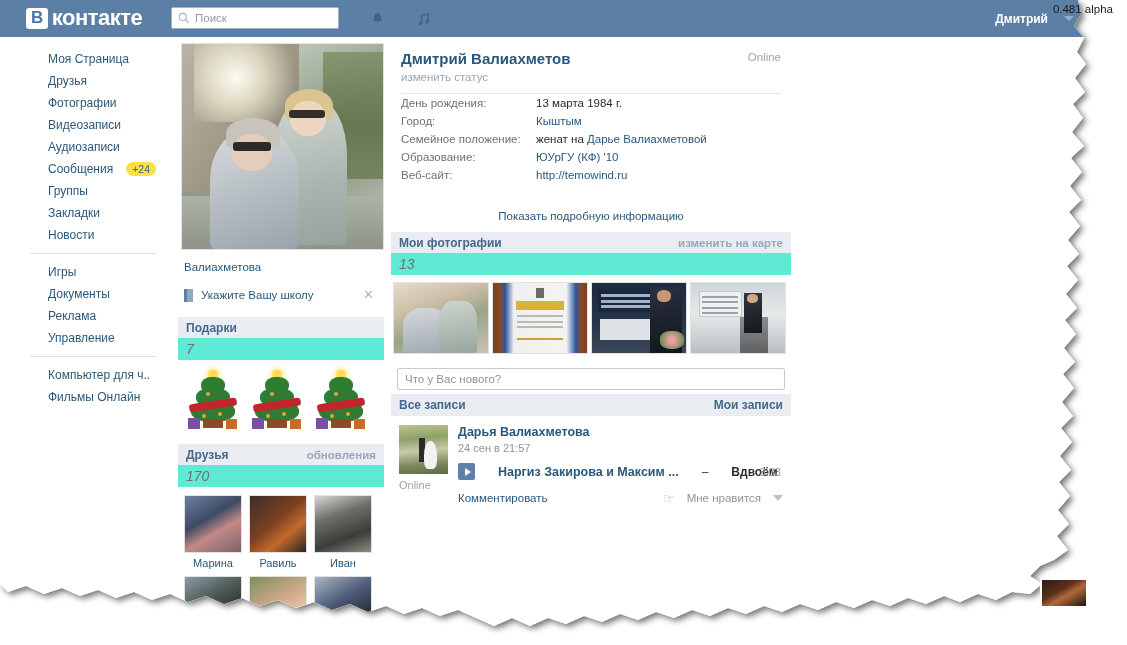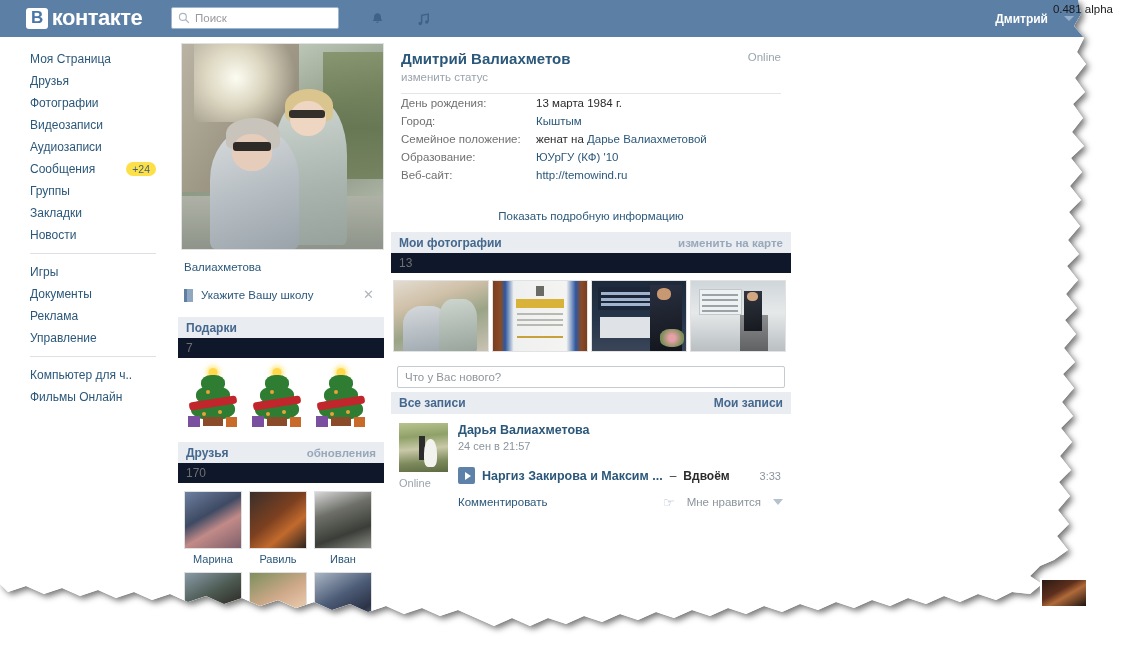--- a/index.html
+++ b/index.html
@@ -82,22 +82,22 @@
     font-size: 11.5px; color: #1a1a1a; font-family: "Liberation Sans", sans-serif;
     z-index: 40;
   }
 
   
   .content { position: absolute; left: 0; top: 37px; width: 1090px; height: 595px; }
 
   
   .nav { position: absolute; left: 0; top: 0; width: 178px; padding: 11px 0 0 0; }
   .nav a {
-    display: block; padding: 4px 0 4px 30px;
-    font-size: 12px; color: #2b587a; text-decoration: none; position: relative;
+    display: block; padding: 4px 0 4px 20px;
+    font-size: 12px; color: #2b587a; text-decoration: none; position: relative; margin-left: 28px;
   }
   .nav .badge {
     position: absolute; right: 22px; top: 4px;
     background: #fde047; color: #43617f; font-size: 10.5px;
     border-radius: 8px; padding: 1px 6px; font-weight: normal;
   }
   .nav hr { border: 0; border-top: 1px solid #dde1e6; margin: 7px 22px 7px 30px; }
 
   
   .colmid { position: absolute; left: 178px; top: 0; width: 206px; }
@@ -148,21 +148,21 @@
   .school .x { position:absolute; right:6px; top:4px; color:#b0b6bb; font-size:13px; cursor:pointer; }
 
   
   .block { margin-top: 10px; background:#fff; }
   .block-hd {
     background:#e9ecf0; height:21px; padding:0 8px;
     display:flex; align-items:center; justify-content:space-between;
     font-size:12px; font-weight:bold; color:#45688e;
   }
   .block-hd .act { font-size:11.5px; font-weight:bold; color:#98a8bb; cursor:pointer; }
-  .block-cnt { background:#0f172a; font-size:12px; color:#707070; padding:3px 8px; }
+  .block-cnt { background:#5eead4; font-size:14px; color:#707070; padding:3px 8px;font-style:italic; }
 
   .gift-row { display:flex; gap:6px; padding:8px 6px 4px 6px; }
   .tree { width:58px; height:62px; position:relative; }
   .tr-l { position:absolute; left:50%; transform:translateX(-50%); background:#2f7d32;
           border-radius:44% 44% 46% 46%; }
   .tr1 { top:9px; width:24px; height:17px; }
   .tr2 { top:20px; width:34px; height:19px; }
   .tr3 { top:33px; width:44px; height:21px; }
   .tr-star { position:absolute; left:50%; top:2px; transform:translateX(-50%);
              width:9px; height:9px; background:#ffd84d; border-radius:50%;
@@ -251,21 +251,21 @@
   .post-av .im { width:49px; height:49px;
      background: linear-gradient(175deg,#b9c48f 0%,#8fa168 28%,#c9c9a8 52%,#7d8a5c 78%,#5e6a42 100%);
      position:relative; overflow:hidden; }
   .post-av .gr { position:absolute; left:40%; top:26%; width:13%; height:50%; background:#2c2c2c; }
   .post-av .br { position:absolute; left:52%; top:32%; width:26%; height:58%;
      background:#f2f2ef; border-radius:50% 50% 30% 30%; }
   .post-av .on { font-size:11px; color:#9aa4ad; margin-top:5px; }
   .post-main { flex:1; }
   .post-name { font-size:12.5px; font-weight:bold; color:#2b587a; }
   .post-date { font-size:11px; color:#8b949c; margin-top:3px; }
-  .audio { display:flex; align-items:center; gap:7px; margin-top:15px; position:relative; }
+  .audio { display:flex; align-items:center; gap:23px; margin-top:9px; position:relative; }
   .play { width:17px; height:17px; background:#5d81a9; border-radius:2px;
           display:flex; align-items:center; justify-content:center; flex:0 0 17px; cursor:pointer; }
   .play i { width:0;height:0;border-left:6px solid #fff;border-top:4px solid transparent;border-bottom:4px solid transparent; margin-left:2px; }
   .a-artist { font-size:12.5px; font-weight:bold; color:#2b587a; }
   .a-dash { font-size:12px; color:#3a3a3a; }
   .a-title { font-size:12px; color:#2b2b2b;font-weight:bold; }
   .a-dur { position:absolute; right:2px; font-size:11px; color:#8b949c; }
   .post-foot { display:flex; align-items:center; justify-content:flex-end;
                margin-top:10px; gap:12px; position:relative; height:16px; }
   .comment { position:absolute; left:0; font-size:11.5px; color:#2b587a; cursor:pointer; }

